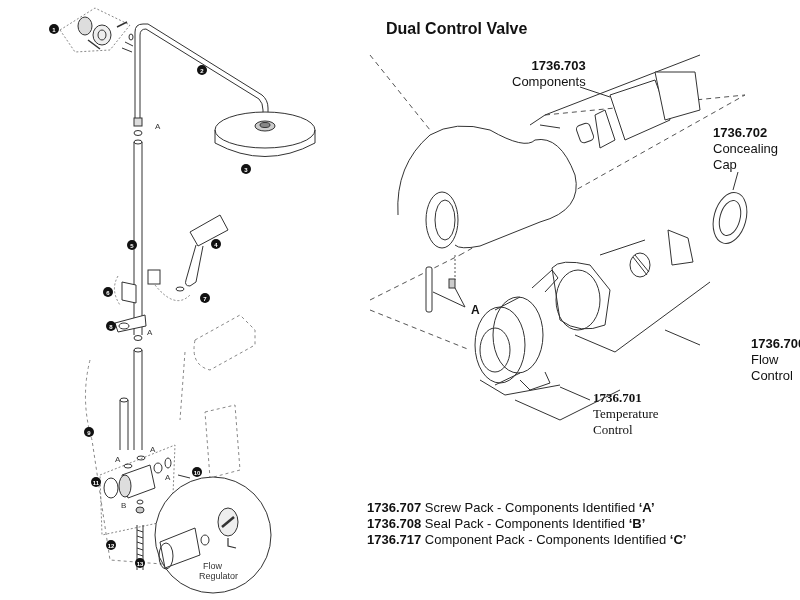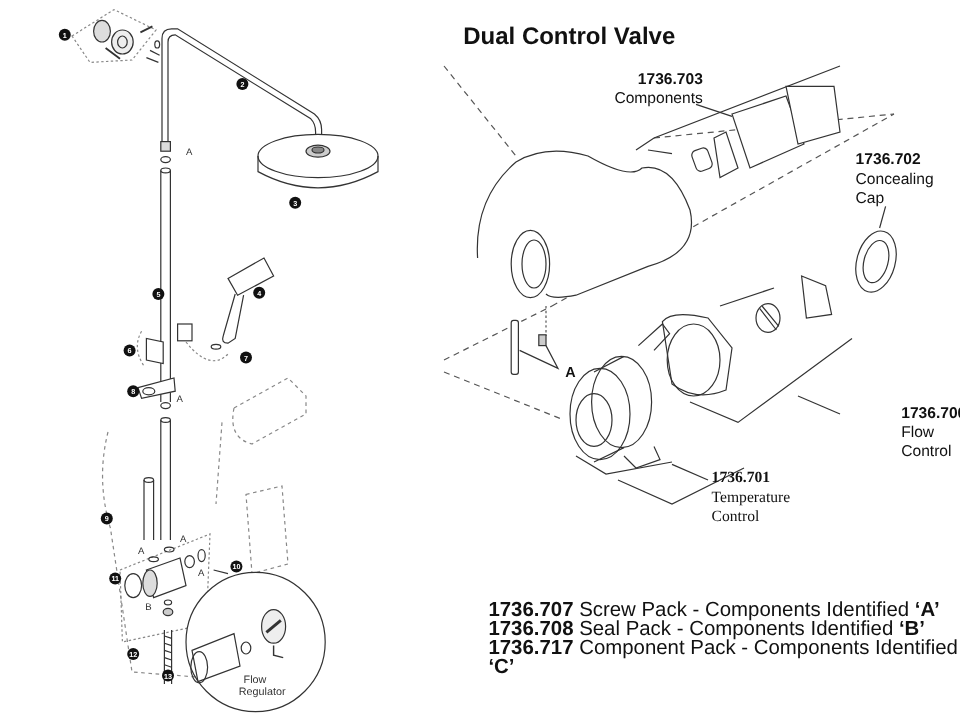--- a/index.html
+++ b/index.html
@@ -2,22 +2,22 @@
 <html><head>
   <meta charset="utf-8">
   <style>
     html, body { margin: 0; padding: 0; background: #ffffff; }
     body { width: 800px; height: 600px; position: relative; overflow: hidden;
            font-family: "Liberation Sans", sans-serif; color: #111; }
     #diagram { position: absolute; left: 0; top: 0; width: 800px; height: 600px; }
     .lbl { position: absolute; font-size: 13px; line-height: 16px; color: #111; }
     .lbl .code { font-weight: bold; display: block; }
     .lbl .name { display: block; }
-    .title { position: absolute; left: 386px; top: 20px; font-size: 20px; font-weight: bold; }
-    .packs { position: absolute; left: 367px; top: 500px; font-size: 17px; line-height: 16px; margin-left: 40px; }
+    .title { position: absolute; left: 386px; top: 20px; font-size: 16px; font-weight: bold; }
+    .packs { position: absolute; left: 367px; top: 500px; font-size: 13px; line-height: 16px; }
     .packs div b { font-weight: bold; }
     .num { font-family: "Liberation Sans", sans-serif; font-size: 6px; font-weight: bold; fill: #fff; text-anchor: middle; }
     .mk { fill: #111; }
     .small { font-family: "Liberation Sans", sans-serif; font-size: 8px; fill: #333; }
     .flow { font-family: "Liberation Sans", sans-serif; font-size: 9px; fill: #333; }
     .amark { font-family: "Liberation Sans", sans-serif; font-size: 12px; font-weight: bold; fill: #111; }
   </style>
 </head>
 <body>
 

